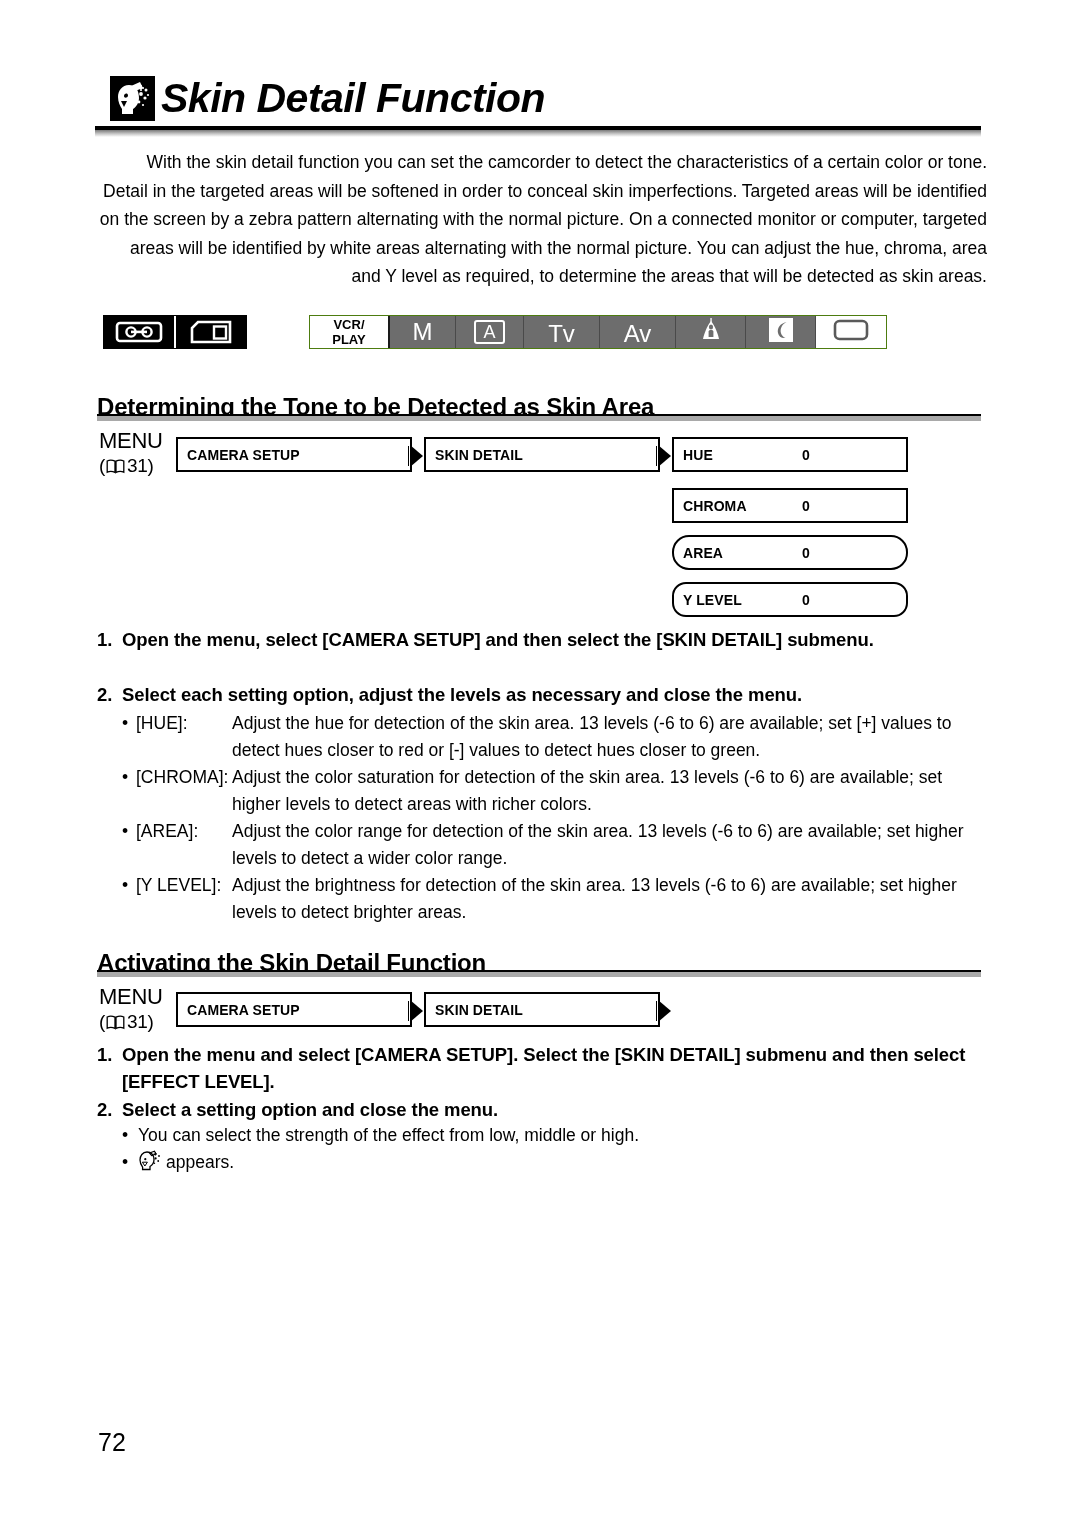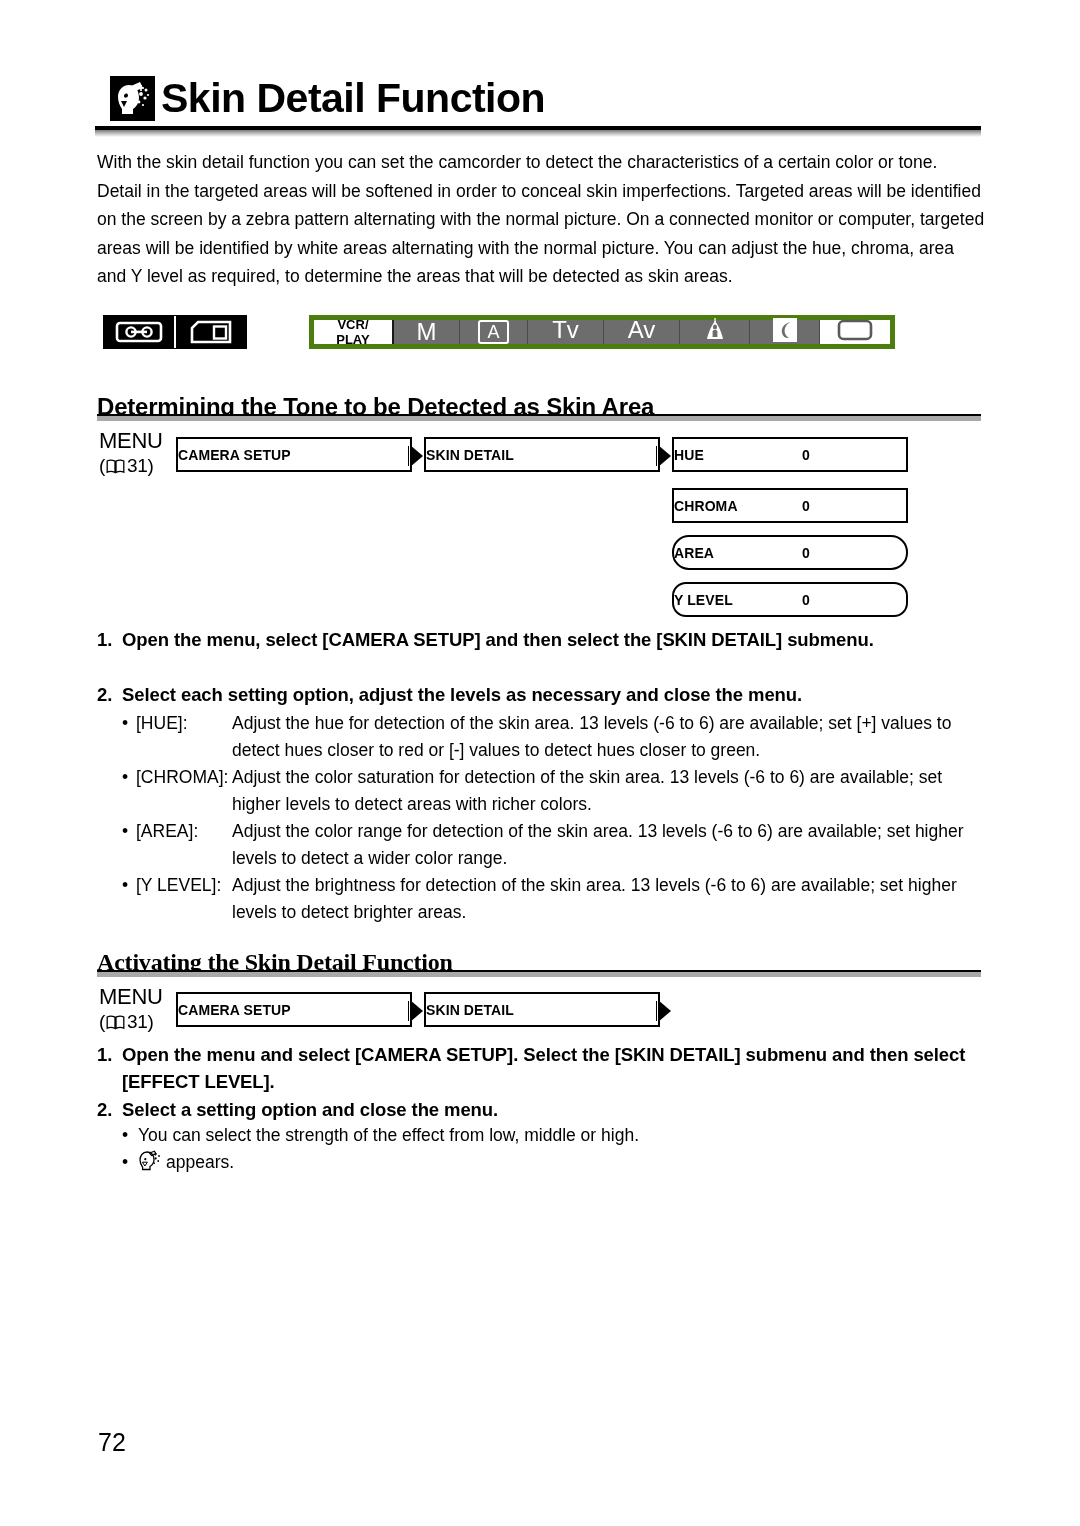--- a/index.html
+++ b/index.html
@@ -36,20 +36,21 @@
     height: 45px;
     background: #000;
     position: relative;
     flex: 0 0 auto;
     margin-right: 6px;
   }
   .title-icon svg { display: block; }
   .title-text {
     font-size: 41px;
     font-weight: bold;
+    font-style: italic;
     letter-spacing: -0.5px;
     line-height: 1;
     white-space: nowrap;
   }
   .title-rule {
     position: absolute;
     left: 95px;
     top: 126px;
     width: 886px;
     height: 4px;
@@ -65,21 +66,21 @@
   }
 
   
   .intro {
     position: absolute;
     left: 97px;
     top: 148px;
     width: 890px;
     font-size: 17.5px;
     line-height: 28.5px;
-    text-align: left;
+    text-align: right;
   }
 
   
   .modebar {
     position: absolute;
     left: 103px;
     top: 315px;
     display: flex;
     align-items: flex-start;
   }
@@ -101,21 +102,21 @@
     width: 2px;
     background: #ffffff;
   }
 
   .mode-group {
     position: absolute;
     left: 309px;
     top: 315px;
     display: flex;
     height: 34px;
-    border: 5px solid #4d7c0f;
+    border: 1px solid #4d7c0f;
     box-sizing: border-box;
   }
   .mode-cell {
     display: flex;
     align-items: center;
     justify-content: center;
     background: #6d6d6d;
     color: #ffffff;
     border-right: 1px solid #4a4a4a;
     box-sizing: border-box;
@@ -186,21 +187,21 @@
     position: absolute;
     border: 2px solid #000;
     background: #fff;
     box-sizing: border-box;
     display: flex;
     align-items: center;
     font-size: 14px;
     font-weight: bold;
     letter-spacing: 0.1px;
   }
-  .mbox .lbl { }
+  .mbox .lbl { padding-left: 9px; }
   .mbox .val { position: absolute; }
 
   .arrow {
     position: absolute;
     width: 18px;
     height: 26px;
   }
 
   
   .step {
@@ -419,21 +420,21 @@
     <span class="dot">•</span>
     <span class="term">[AREA]:</span>
     <span class="desc">Adjust the color range for detection of the skin area. 13 levels (-6 to 6) are available; set higher levels to detect a wider color range.</span>
   </div>
   <div class="blt" style="left:122px; top:872px; width:865px;">
     <span class="dot">•</span>
     <span class="term">[Y LEVEL]:</span>
     <span class="desc">Adjust the brightness for detection of the skin area. 13 levels (-6 to 6) are available; set higher levels to detect brighter areas.</span>
   </div>
 
-  <div class="section-head" style="left:97px; top:949px;font-family:Liberation Serif, serif;">Activating the Skin Detail Function</div>
+  <div class="section-head" style="left:97px; top:949px;">Activating the Skin Detail Function</div>
   <div class="section-rule" style="left:97px; top:970px; width:884px;"></div>
   <div class="section-rule-shadow" style="left:97px; top:972px; width:884px;"></div>
 
   <div class="menu-label" style="left:99px; top:985px;">
     <span>MENU</span>
     <span class="ref">(<svg class="book-ico" width="19" height="15" viewBox="0 0 19 15">
           <path d="M1.2 2 C3.6 0.8 6.4 0.9 9 2.2 L9 13.4 C6.4 12.1 3.6 12 1.2 13.2 Z" fill="none" stroke="#000" stroke-width="1.3"></path>
           <path d="M17.8 2 C15.4 0.8 12.6 0.9 10 2.2 L10 13.4 C12.6 12.1 15.4 12 17.8 13.2 Z" fill="none" stroke="#000" stroke-width="1.3"></path>
           <rect x="9.1" y="2.1" width="0.9" height="11.3" fill="#000"></rect>
         </svg><span>31</span>)</span>

